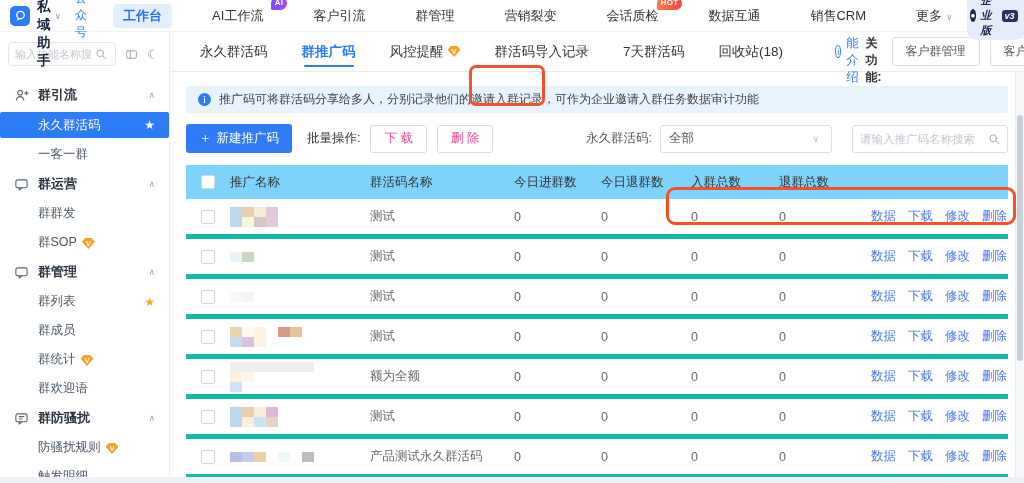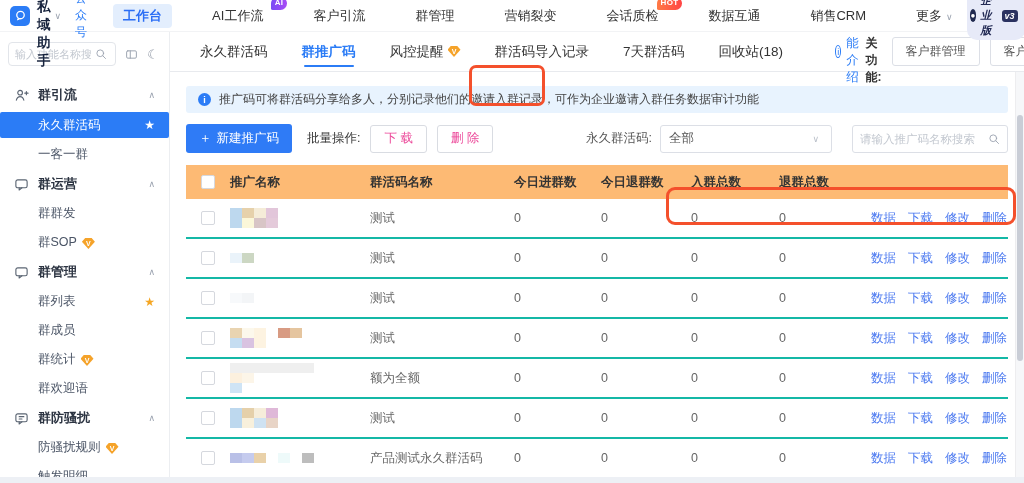--- a/index.html
+++ b/index.html
@@ -101,22 +101,22 @@
   .search-box { width:156px; height:28px; border:1px solid #dcdfe6; border-radius:3px; display:flex;
     align-items:center; padding:0 7px; margin-left:12px; }
   .search-box input { border:0; outline:0; flex:1; min-width:0; font-size:11.5px; color:#333;
     font-family:inherit; background:transparent; }
   .search-box input::placeholder { color:#c3c8d0; }
 
   
   .table { margin-top:12px; }
   .t-grid { display:grid; grid-template-columns:44px 140px 138px 87px 90px 88px 98px 1fr;
     align-items:center; }
-  .t-head { background:#fdba74; height:34px; font-size:12.5px; font-weight:bold; color:#333; }
-  .t-row { height:40px; border-bottom:2px solid #14b8a6; font-size:12.5px; color:#666; }
+  .t-head { background:#7dd3fc; height:34px; font-size:12.5px; font-weight:normal; color:#333; }
+  .t-row { height:40px; border-bottom:5px solid #14b8a6; font-size:12.5px; color:#666; }
   .cbx { width:14px; height:14px; border:1px solid #d5d8de; border-radius:2px; background:#fff;
     margin:0 auto; cursor:pointer; }
   .cell-num { padding-left:6px; }
   .ops { display:flex; gap:12px;text-align:center; }
   .op-link { color:#4a78f0; cursor:pointer; white-space:nowrap; }
   .mosaic { display:flex; flex-direction:column; }
   .mosaic .mr { display:flex; }
   .mosaic .mb { width:12px; height:10px; display:block; }
 
   

